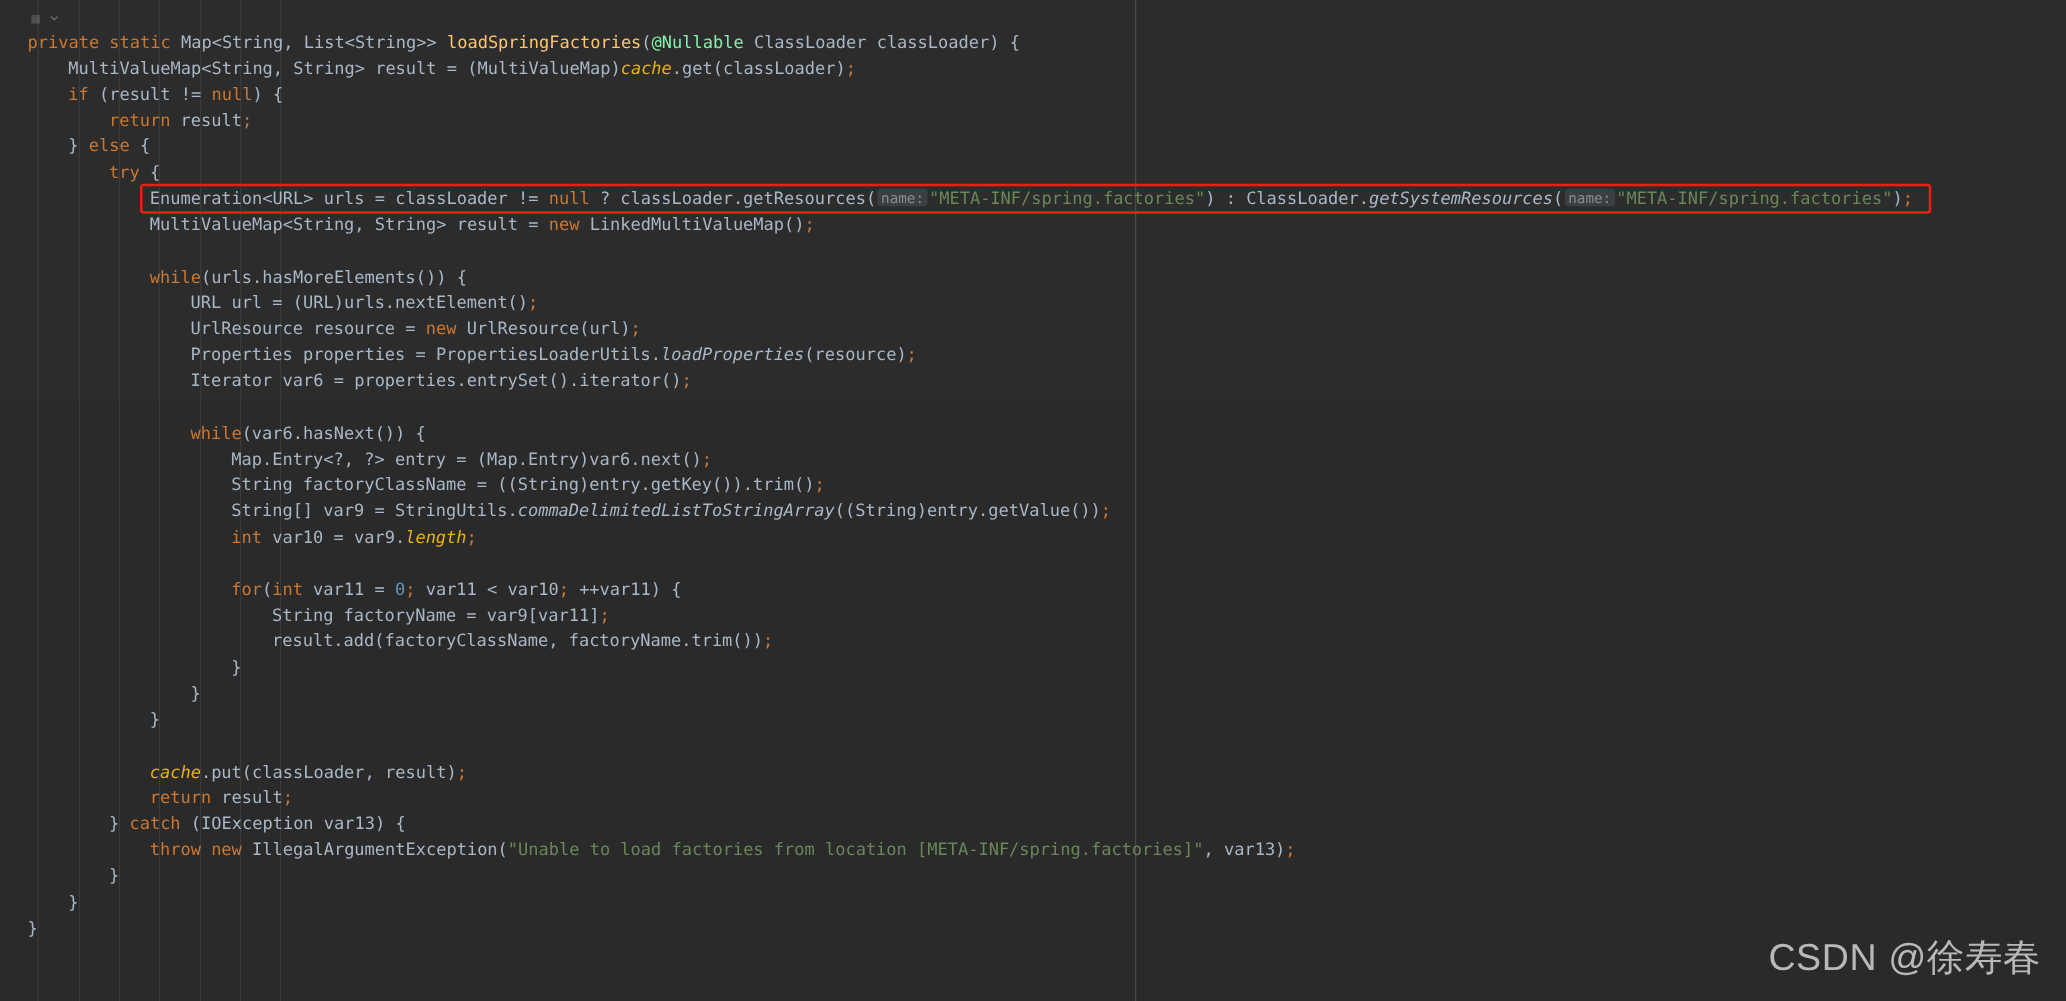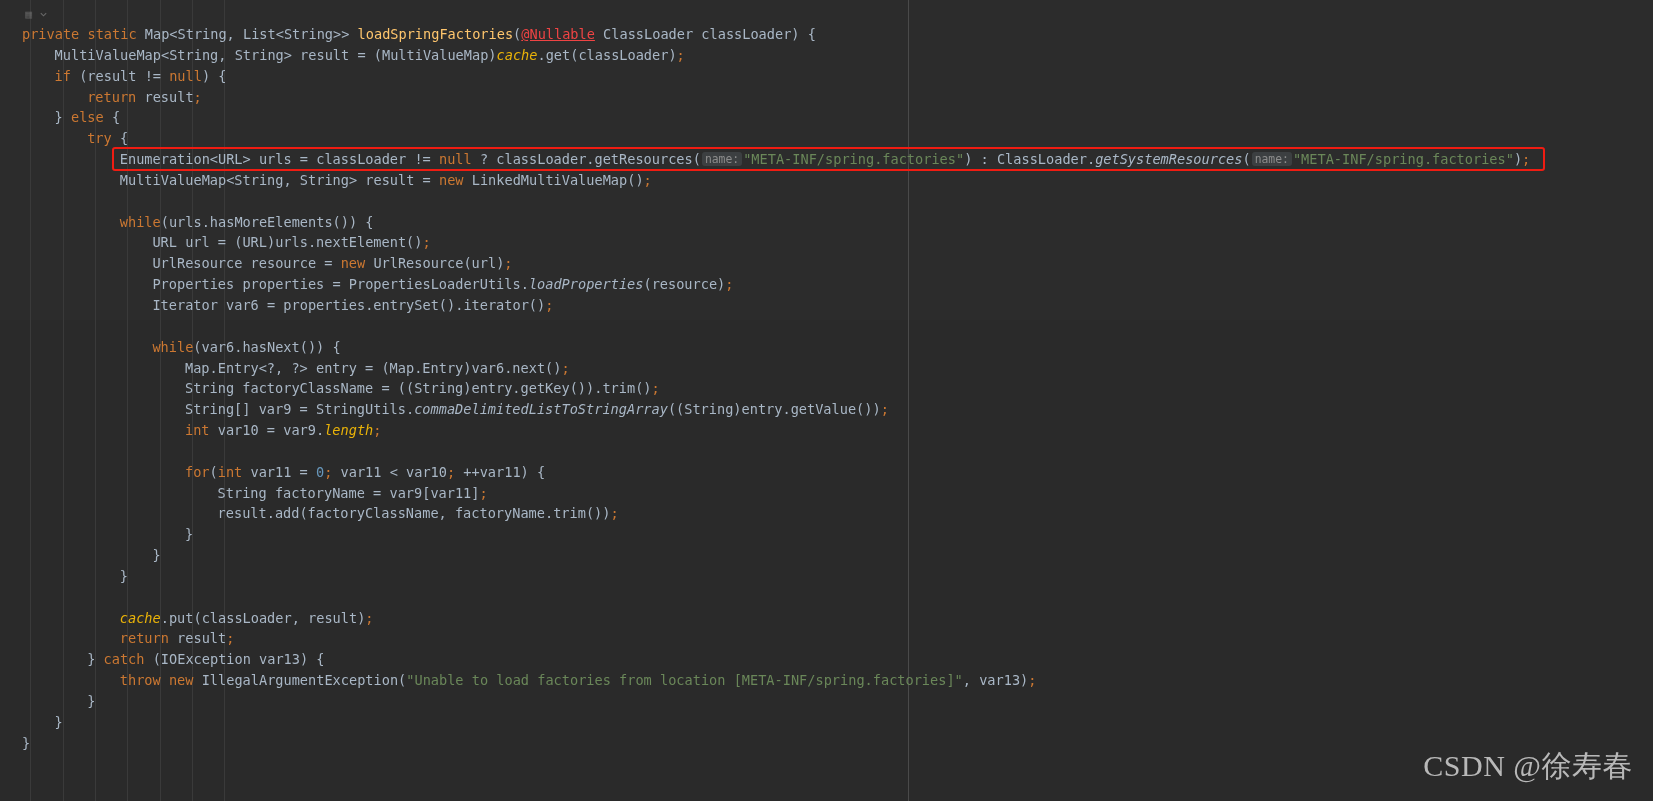--- a/index.html
+++ b/index.html
@@ -103,21 +103,21 @@
     height: 20.85px;
     padding-left: 22px;
     white-space: pre;
     position: relative;
   }
 
   
   .kw   { color: #cc7832; }            
   .typ  { color: #a9b7c6; text-align: center; }            
   .mth  { color: #ffc66d; }            
-  .ann  { color: #ef4444; text-decoration: underline; }            
+  .ann  { color: #86efac; }            
   .str  { color: #6a8759; }            
   .num  { color: #6897bb; }            
   .fld  { color: #eab308; font-style: italic; }  
   .stm  { color: #a9b7c6; font-style: italic; }  
   .pun  { color: #a9b7c6; }
   .semi { color: #cc7832; }
 
   
   .hint {
     display: inline-block;
@@ -141,21 +141,21 @@
     z-index: 8;
   }
 
   
   .watermark {
     position: absolute;
     right: 20px;
     bottom: 14px;
     color: #d8d8d8;
     opacity: .82;
-    font-family: Liberation Serif, serif;
+    font-family: Liberation Sans, sans-serif;
     font-size: 30px;
     letter-spacing: .5px;
     z-index: 10;
     white-space: pre;
     pointer-events: none;
   }
 </style>
 </head>
 <body>
 

